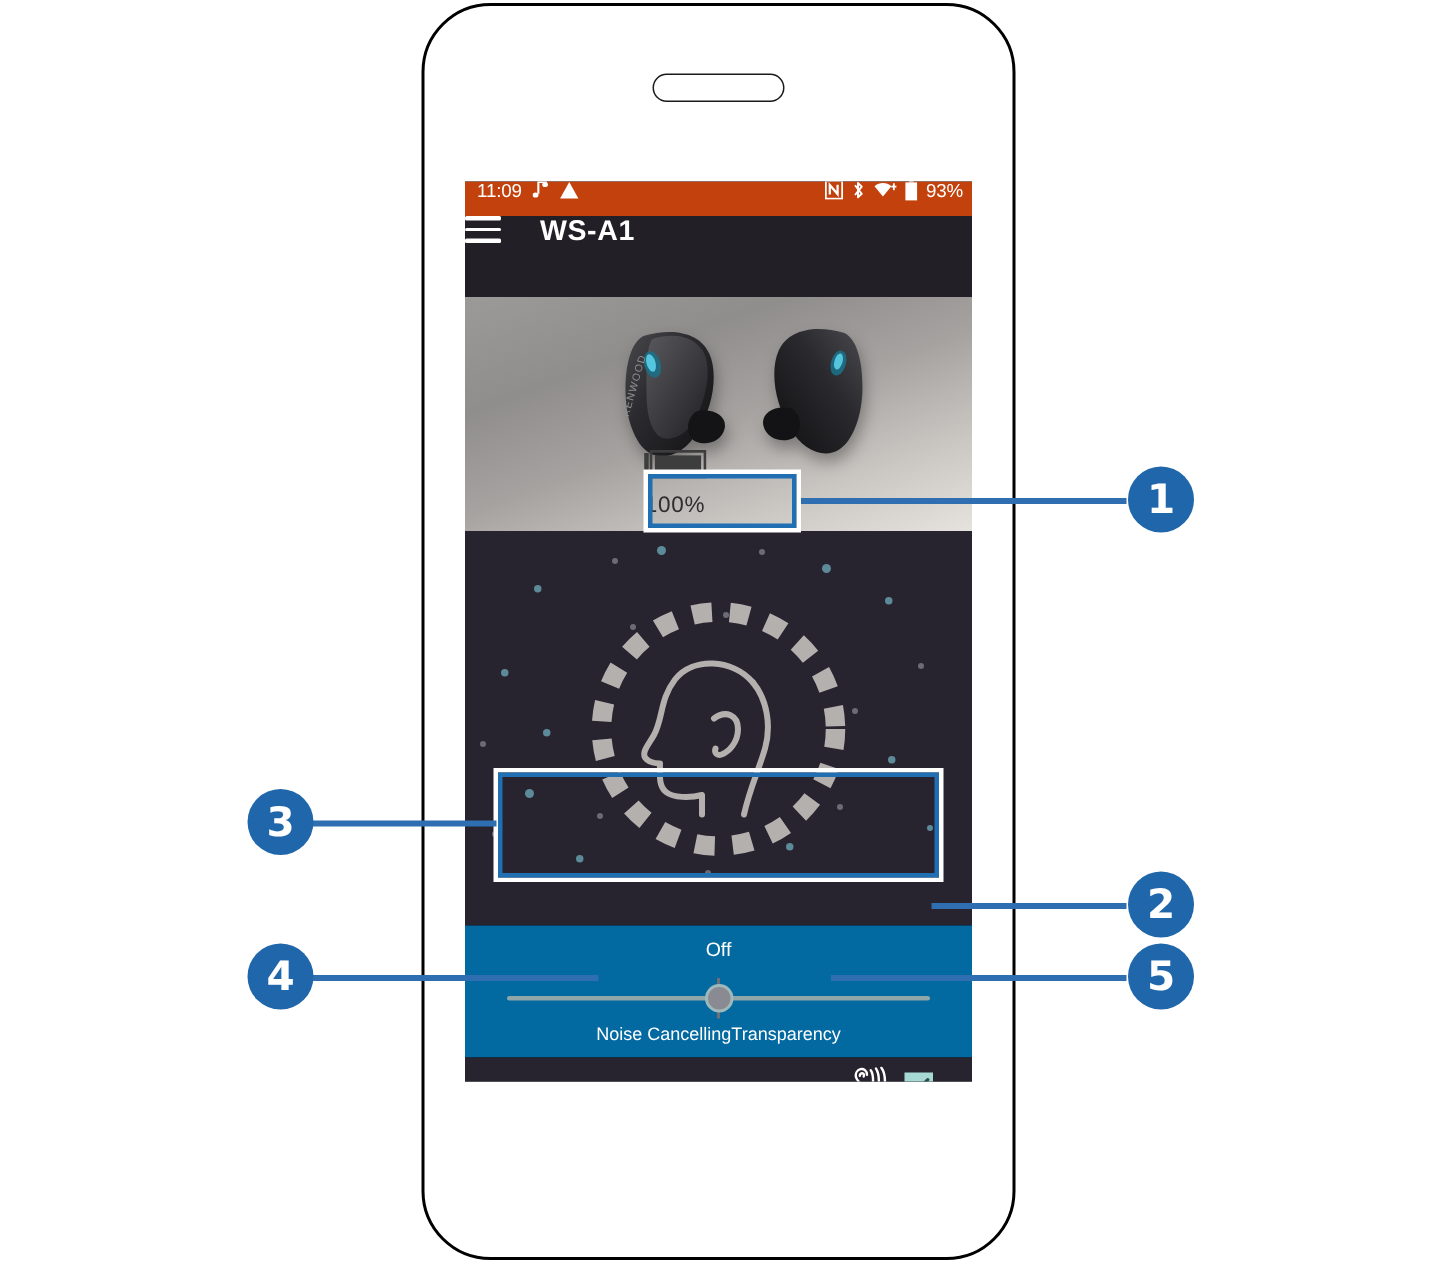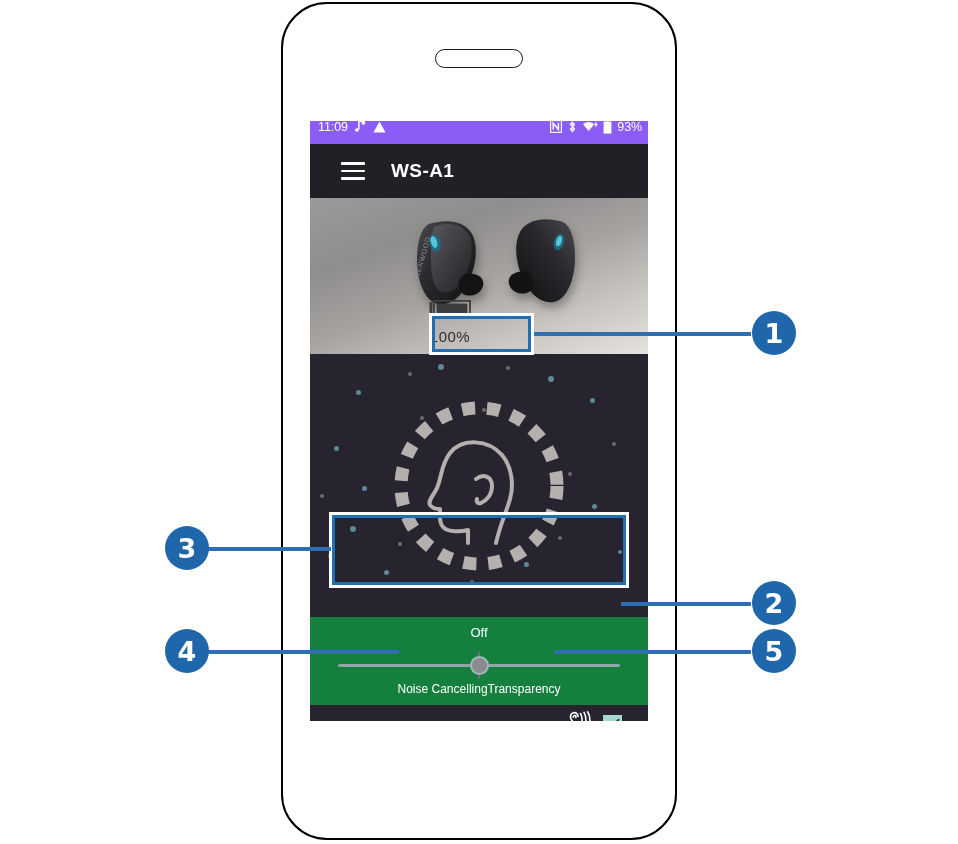--- a/index.html
+++ b/index.html
@@ -50,21 +50,21 @@
     background: #000000;
     overflow: hidden;
   }
 
   
   #status-bar {
     position: absolute;
     left: 0; top: 0;
     width: 100%;
     height: 23px;
-    background: #8b5cf6;
+    background: #c2410c;
     display: flex;
     align-items: center;
     color: #ffffff;
     font-size: 12.5px;
     box-sizing: border-box;
     padding: 0 6px 12px 8px;
   }
   #status-left { display: flex; align-items: center; gap: 7px; }
   #status-right {
     margin-left: auto;
@@ -77,23 +77,23 @@
   .sb-icon { display: inline-flex; align-items: center; }
 
   
   #app-bar {
     position: absolute;
     left: 0; top: 23px;
     width: 100%;
     height: 54px;
     background: #221f26;
     display: flex;
-    align-items: center;
-    box-sizing: border-box;
-    padding-left: 31px;
+    align-items: flex-start;
+    box-sizing: border-box;
+    padding-left: 0;
   }
   #hamburger-button {
     width: 24px; height: 18px;
     display: flex; flex-direction: column; justify-content: space-between;
     cursor: pointer;
   }
   #hamburger-button i {
     display: block; height: 2.6px; width: 100%;
     background: #ffffff; border-radius: 1px;
   }
@@ -129,21 +129,21 @@
     overflow: hidden;
   }
   .dot { position: absolute; border-radius: 50%; }
 
   
   #slider-block {
     position: absolute;
     left: 0; top: 496px;
     width: 100%;
     height: 88px;
-    background: #15803d;
+    background: #0369a1;
   }
   #mode-label {
     position: absolute;
     top: 8px; left: 0; right: 0;
     text-align: center;
     color: #ffffff;
     font-size: 13px;
   }
   #mode-slider {
     position: absolute;

